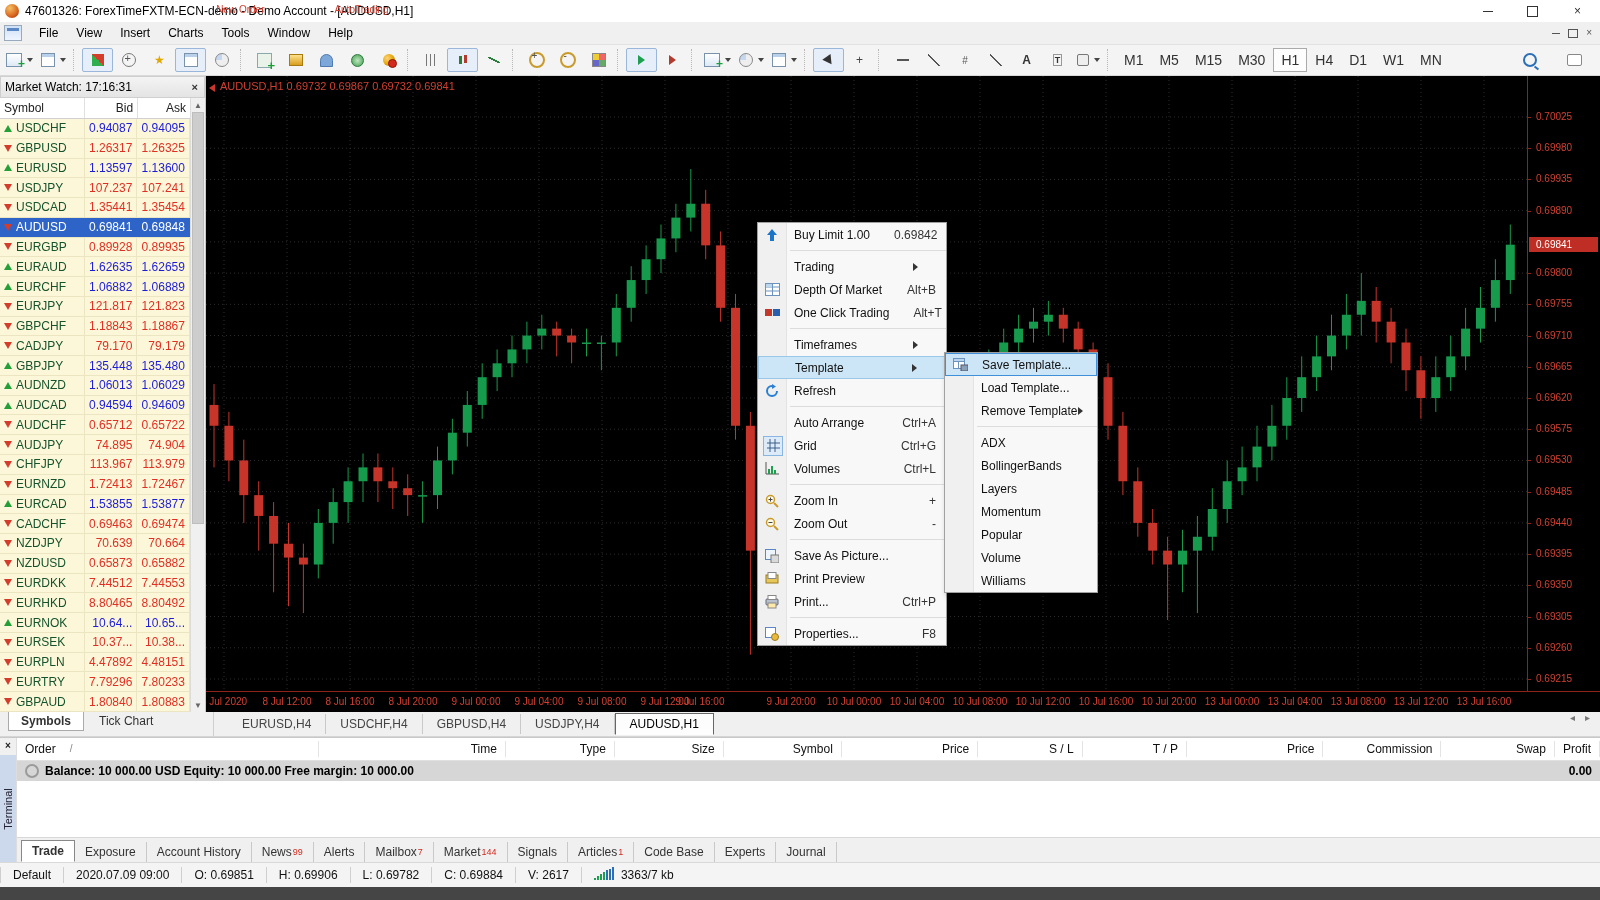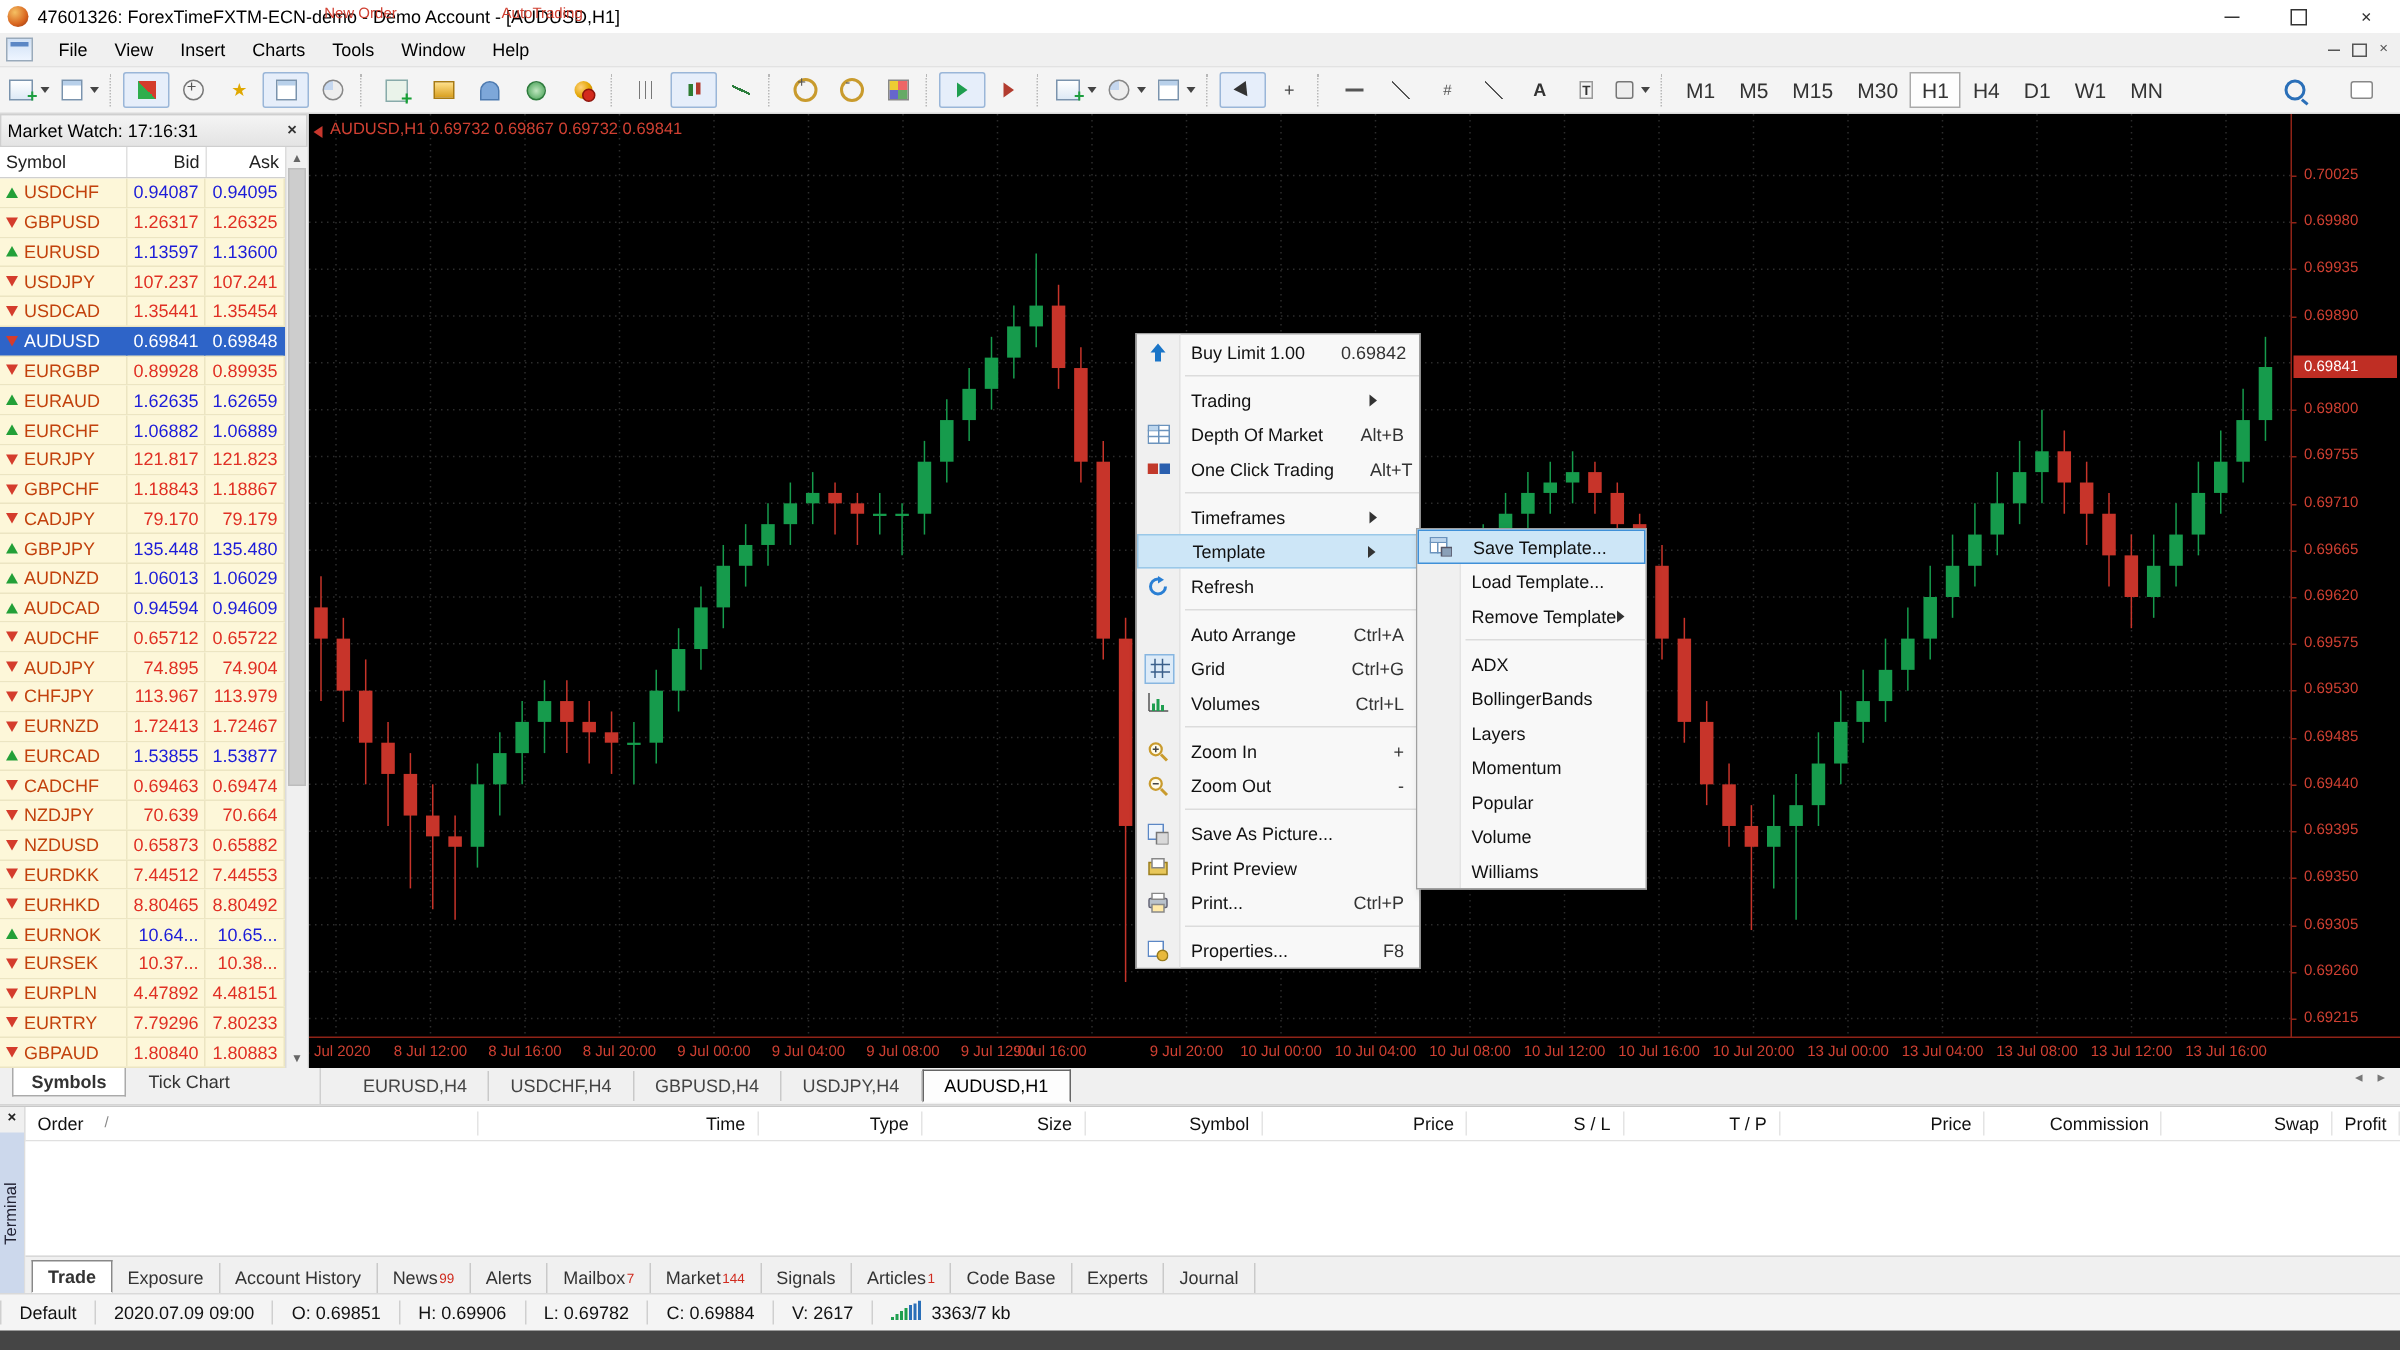--- a/index.html
+++ b/index.html
@@ -76,21 +76,21 @@
   .mw-header{height:20px;background:linear-gradient(#f4f4f4,#e4e4e4);border:1px solid #cfcfcf;display:flex;align-items:center;padding:0 4px;flex:0 0 auto;}
   .mw-title{flex:1;color:#000;}
   .mw-close{color:#333;font-weight:bold;font-size:11px;padding:0 2px;}
   .mw-body{flex:1;display:flex;min-height:0;}
   .mw-table{flex:1;display:flex;flex-direction:column;min-width:0;}
   .mw-colhead{height:20px;display:flex;border-bottom:1px solid #d0d0d0;color:#222;flex:0 0 auto;background:#fff;}
   .mw-colhead .c{display:flex;align-items:center;padding:0 4px;border-right:1px solid #e0e0e0;}
   .mw-rows{flex:1;display:flex;flex-direction:column;}
   .mw-row{flex:1;display:flex;background:#fdf7d9;border-bottom:1px solid #ece5c2;min-height:0;align-items:stretch;}
   .mw-row .cell{display:flex;align-items:center;padding:0 4px;border-right:1px solid #ece5c2;overflow:hidden;}
-  .cell.sym{width:85px;gap:4px;color:#c2410c;}
+  .cell.sym{width:85px;gap:4px;color:#14532d;}
   .cell.bid,.cell.ask{width:49px;justify-content:flex-end;}
   .mw-row.up .bid,.mw-row.up .ask{color:#1d1dd8;}
   .mw-row.down .bid,.mw-row.down .ask{color:#e03024;}
   .mw-row.selected{background:#2e64c8;}
   .mw-row.selected .cell{border-right-color:#2e64c8;color:#fff !important;}
   .arr{width:0;height:0;flex:0 0 auto;}
   .arr.up{border-left:4px solid transparent;border-right:4px solid transparent;border-bottom:7px solid #23a038;}
   .arr.down{border-left:4px solid transparent;border-right:4px solid transparent;border-top:7px solid #d43c2c;}
   .mw-scroll{width:14px;background:#f0f0f0;border-left:1px solid #dcdcdc;display:flex;flex-direction:column;flex:0 0 auto;}
   .sb-btn{height:14px;display:flex;align-items:center;justify-content:center;color:#666;font-size:8px;flex:0 0 auto;}
@@ -934,20 +934,25 @@
           <div class="th-cell" style="width: 110px;">
             <span>Commission</span>
           </div>
           <div class="th-cell" style="width: 105px;">
             <span>Swap</span>
           </div>
           <div class="th-cell" style="flex: 1 1 0%;">
             <span>Profit</span>
           </div>
         </div>
+      <div class="balance-row">
+        <span class="bal-ic"></span>
+        <span>Balance: 10 000.00 USD  Equity: 10 000.00  Free margin: 10 000.00</span>
+        <span class="bal-profit">0.00</span>
+      </div>
       <div class="term-empty"></div>
       <div class="term-tabs" id="term-tabs">
           <div class="ttab active">
             <span>Trade</span>
           </div>
           <div class="ttab">
             <span>Exposure</span>
           </div>
           <div class="ttab">
             <span>Account History</span>

